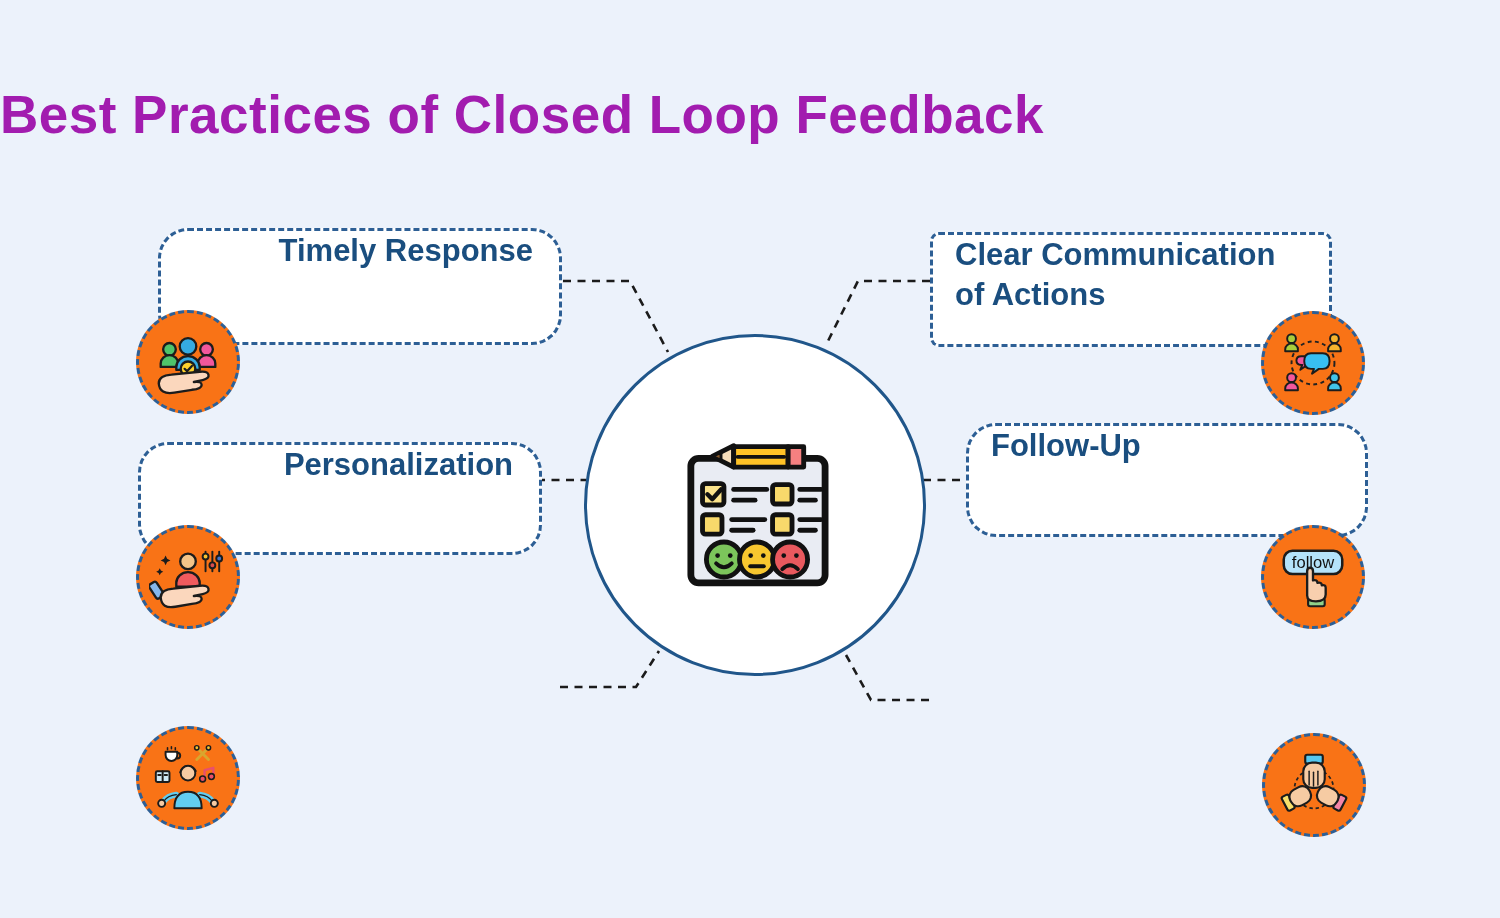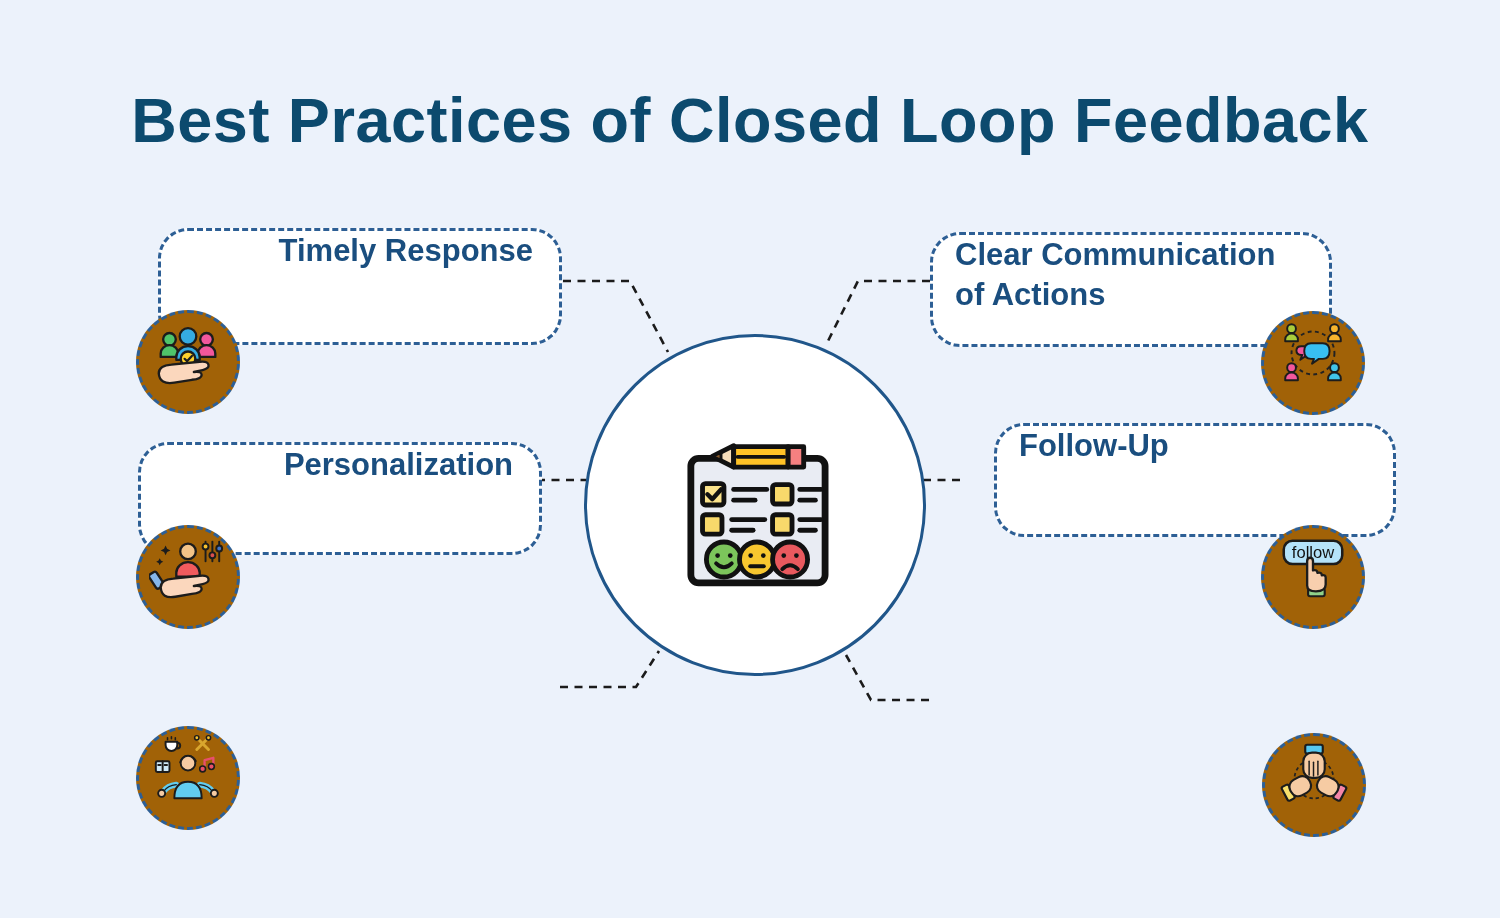--- a/index.html
+++ b/index.html
@@ -1,39 +1,39 @@
 <!DOCTYPE html>
 <html><head>
 <meta charset="utf-8">
 <style>
   html,body{margin:0;padding:0;}
   body{font-family:"Liberation Sans",sans-serif;background:#dfe7f2;}
   .stage{position:relative;width:1500px;height:918px;background:#ECF2FB;overflow:hidden;}
 
-  .title{position:absolute;top:84px;left:0;width:1500px;margin:0;text-align:center;
-         font-size:63px;font-weight:700;color:#0c4a6e;letter-spacing:0.5px;}
+  .title{position:absolute;top:84px;left:0;width:1500px;margin:0;
+         font-size:53px;font-weight:700;color:#a21caf;letter-spacing:0.5px;}
 
   .connectors{position:absolute;left:0;top:0;width:1500px;height:918px;}
 
   .box{position:absolute;background:#ffffff;border:3px dashed #2D5F95;border-radius:30px;
        box-sizing:border-box;display:flex;align-items:flex-start;}
   .box .label{width:100%;font-size:31px;font-weight:700;color:#1A4E7F;line-height:1.28;
               white-space:pre-line;}
   .box.left-side .label{text-align:right;padding-right:26px;}
   .box.right-side .label{text-align:left;padding-left:22px;}
 
   .b1{left:158px;top:228px;width:404px;height:117px;}
   .b2{left:130px;top:442px;width:404px;height:113px;margin-left:8px;}
   .b3{left:158px;top:642px;width:403px;height:117px;}
-  .b4{left:930px;top:232px;width:402px;height:115px;}
-  .b5{left:966px;top:423px;width:402px;height:114px;margin-left:28px;}
+  .b4{left:930px;top:232px;width:402px;height:115px;border-radius:9px;}
+  .b5{left:966px;top:423px;width:402px;height:114px;}
   .b6{left:933px;top:645px;width:400px;height:118px;}
 
-  .icon-circle{position:absolute;width:104px;height:104px;border-radius:50%;background:#a16207;
-               border:3px dashed #2D5F95;box-sizing:border-box;display:flex;
+  .icon-circle{position:absolute;width:104px;height:104px;border-radius:50%;background:#f97316;
+               border:3px dashed #2D5F95;box-sizing:border-box;display:flex;align-items:center;
                justify-content:center;z-index:3;}
   .c1{left:136px;top:310px;}
   .c2{left:136px;top:525px;}
   .c3{left:136px;top:726px;}
   .c4{left:1261px;top:311px;}
   .c5{left:1261px;top:525px;}
   .c6{left:1262px;top:733px;}
 
   .center-circle{position:absolute;left:584px;top:334px;width:342px;height:342px;border-radius:50%;
                  background:#ffffff;border:3px solid #20568A;box-sizing:border-box;z-index:2;}

